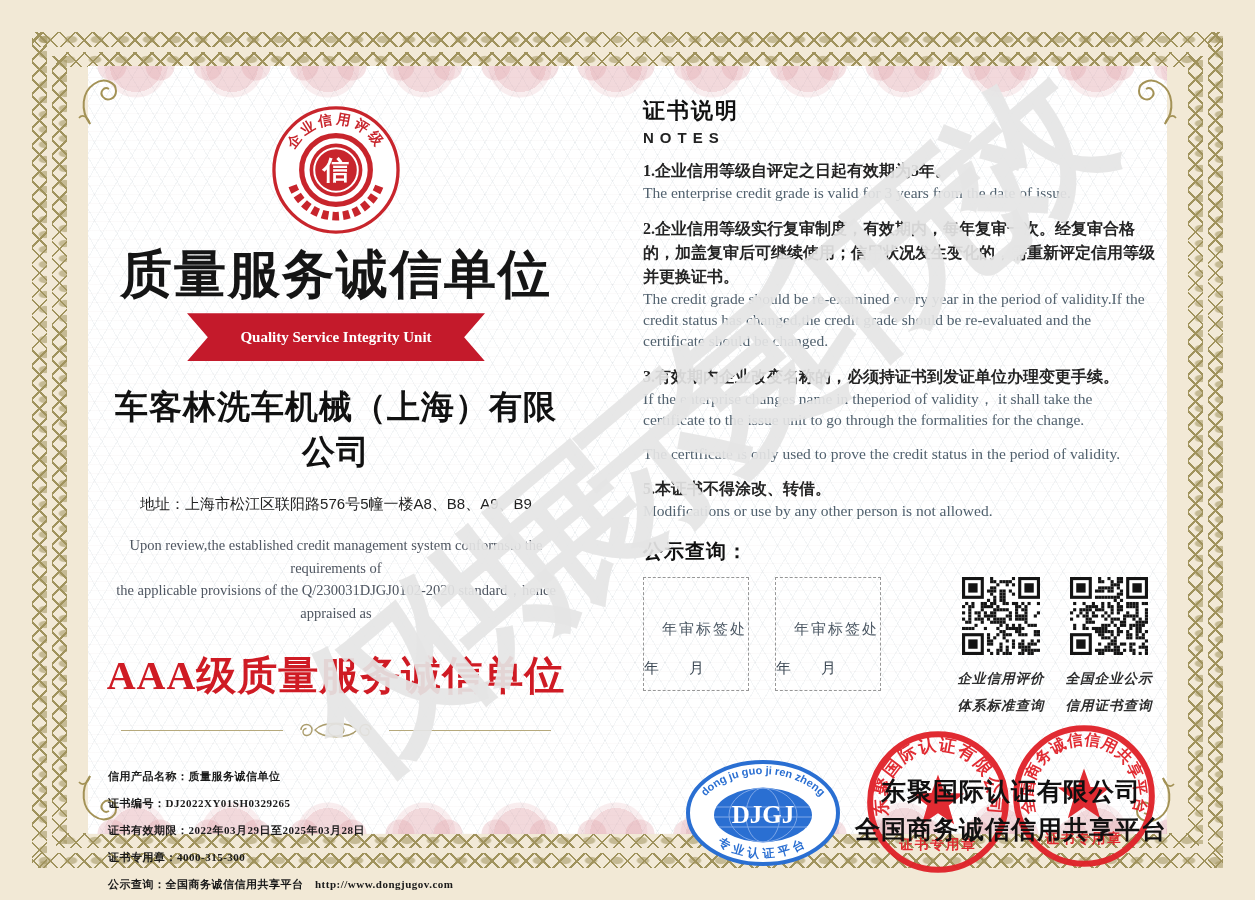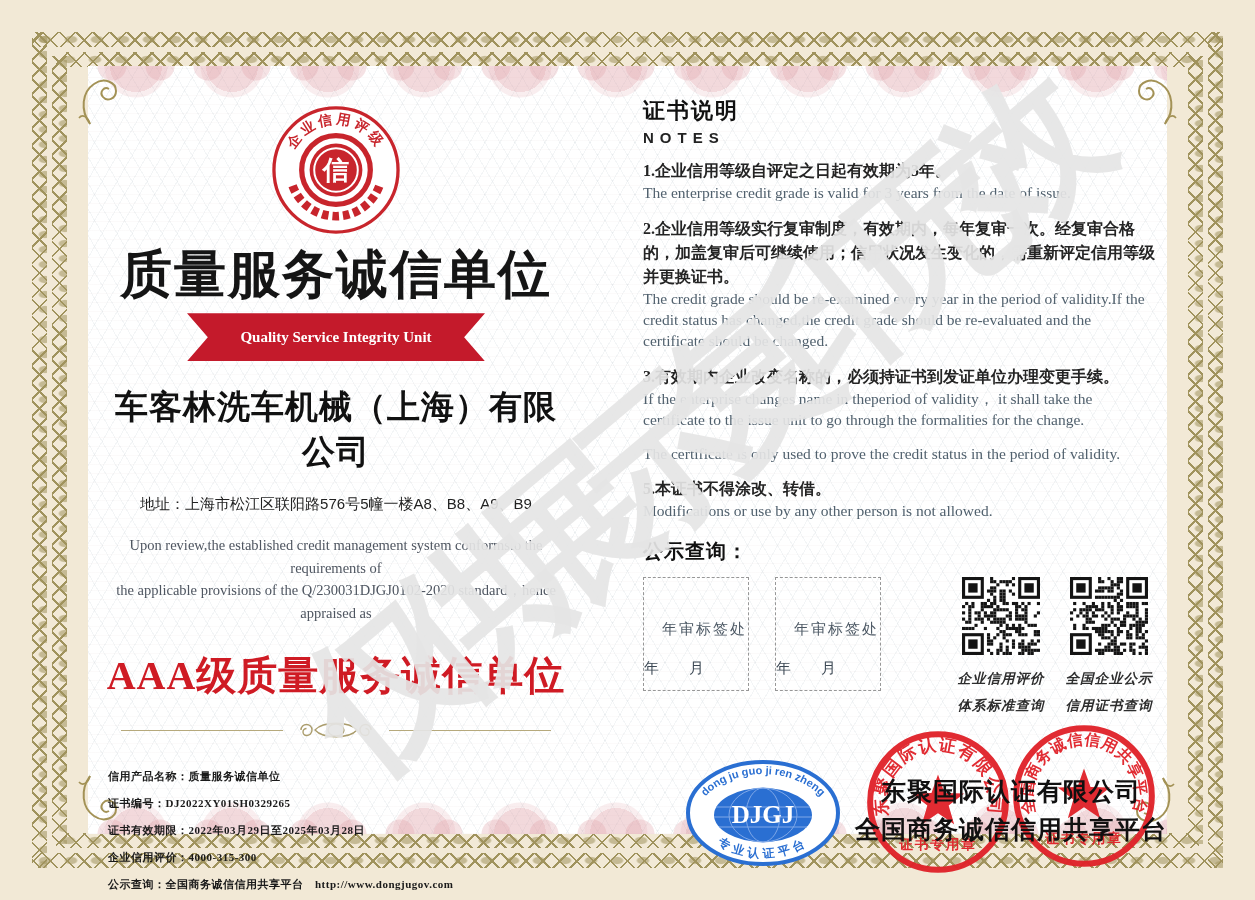--- a/index.html
+++ b/index.html
@@ -168,21 +168,21 @@
           <path d="M78,11 a5.5,5.5 0 1 0 -5.5,5.5 a3.5,3.5 0 1 0 0,-7" fill="none" stroke="currentColor" stroke-width="1.4"></path>
           <path d="M22,11 c8,-9 34,-9 42,0 c-8,9 -34,9 -42,0 z M35,11 a8,6 0 1 1 16,0 a8,6 0 1 1 -16,0" fill="none" stroke="currentColor" stroke-width="1.3"></path>
         </svg>
         <div class="line"></div>
       </div>
 
       <div class="info">
         <div class="info-row"><span>信用产品名称：</span><span>质量服务诚信单位</span></div>
         <div class="info-row"><span>证书编号：</span><span>DJ2022XY01SH0329265</span></div>
         <div class="info-row"><span>证书有效期限：</span><span>2022年03月29日至2025年03月28日</span></div>
-        <div class="info-row"><span>企业信用评价：</span><span>4000-315-300</span></div>
+        <div class="info-row"><span>证书专用章：</span><span>4000-315-300</span></div>
         <div class="info-row"><span>公示查询：</span><span>全国商务诚信信用共享平台　http://www.dongjugov.com</span></div>
 
       </div>
     </div>
 
     <div class="rightcol">
       <div class="notes-zh-h">证书说明</div>
       <div class="notes-en-h">NOTES</div>
 
       <div class="note">

